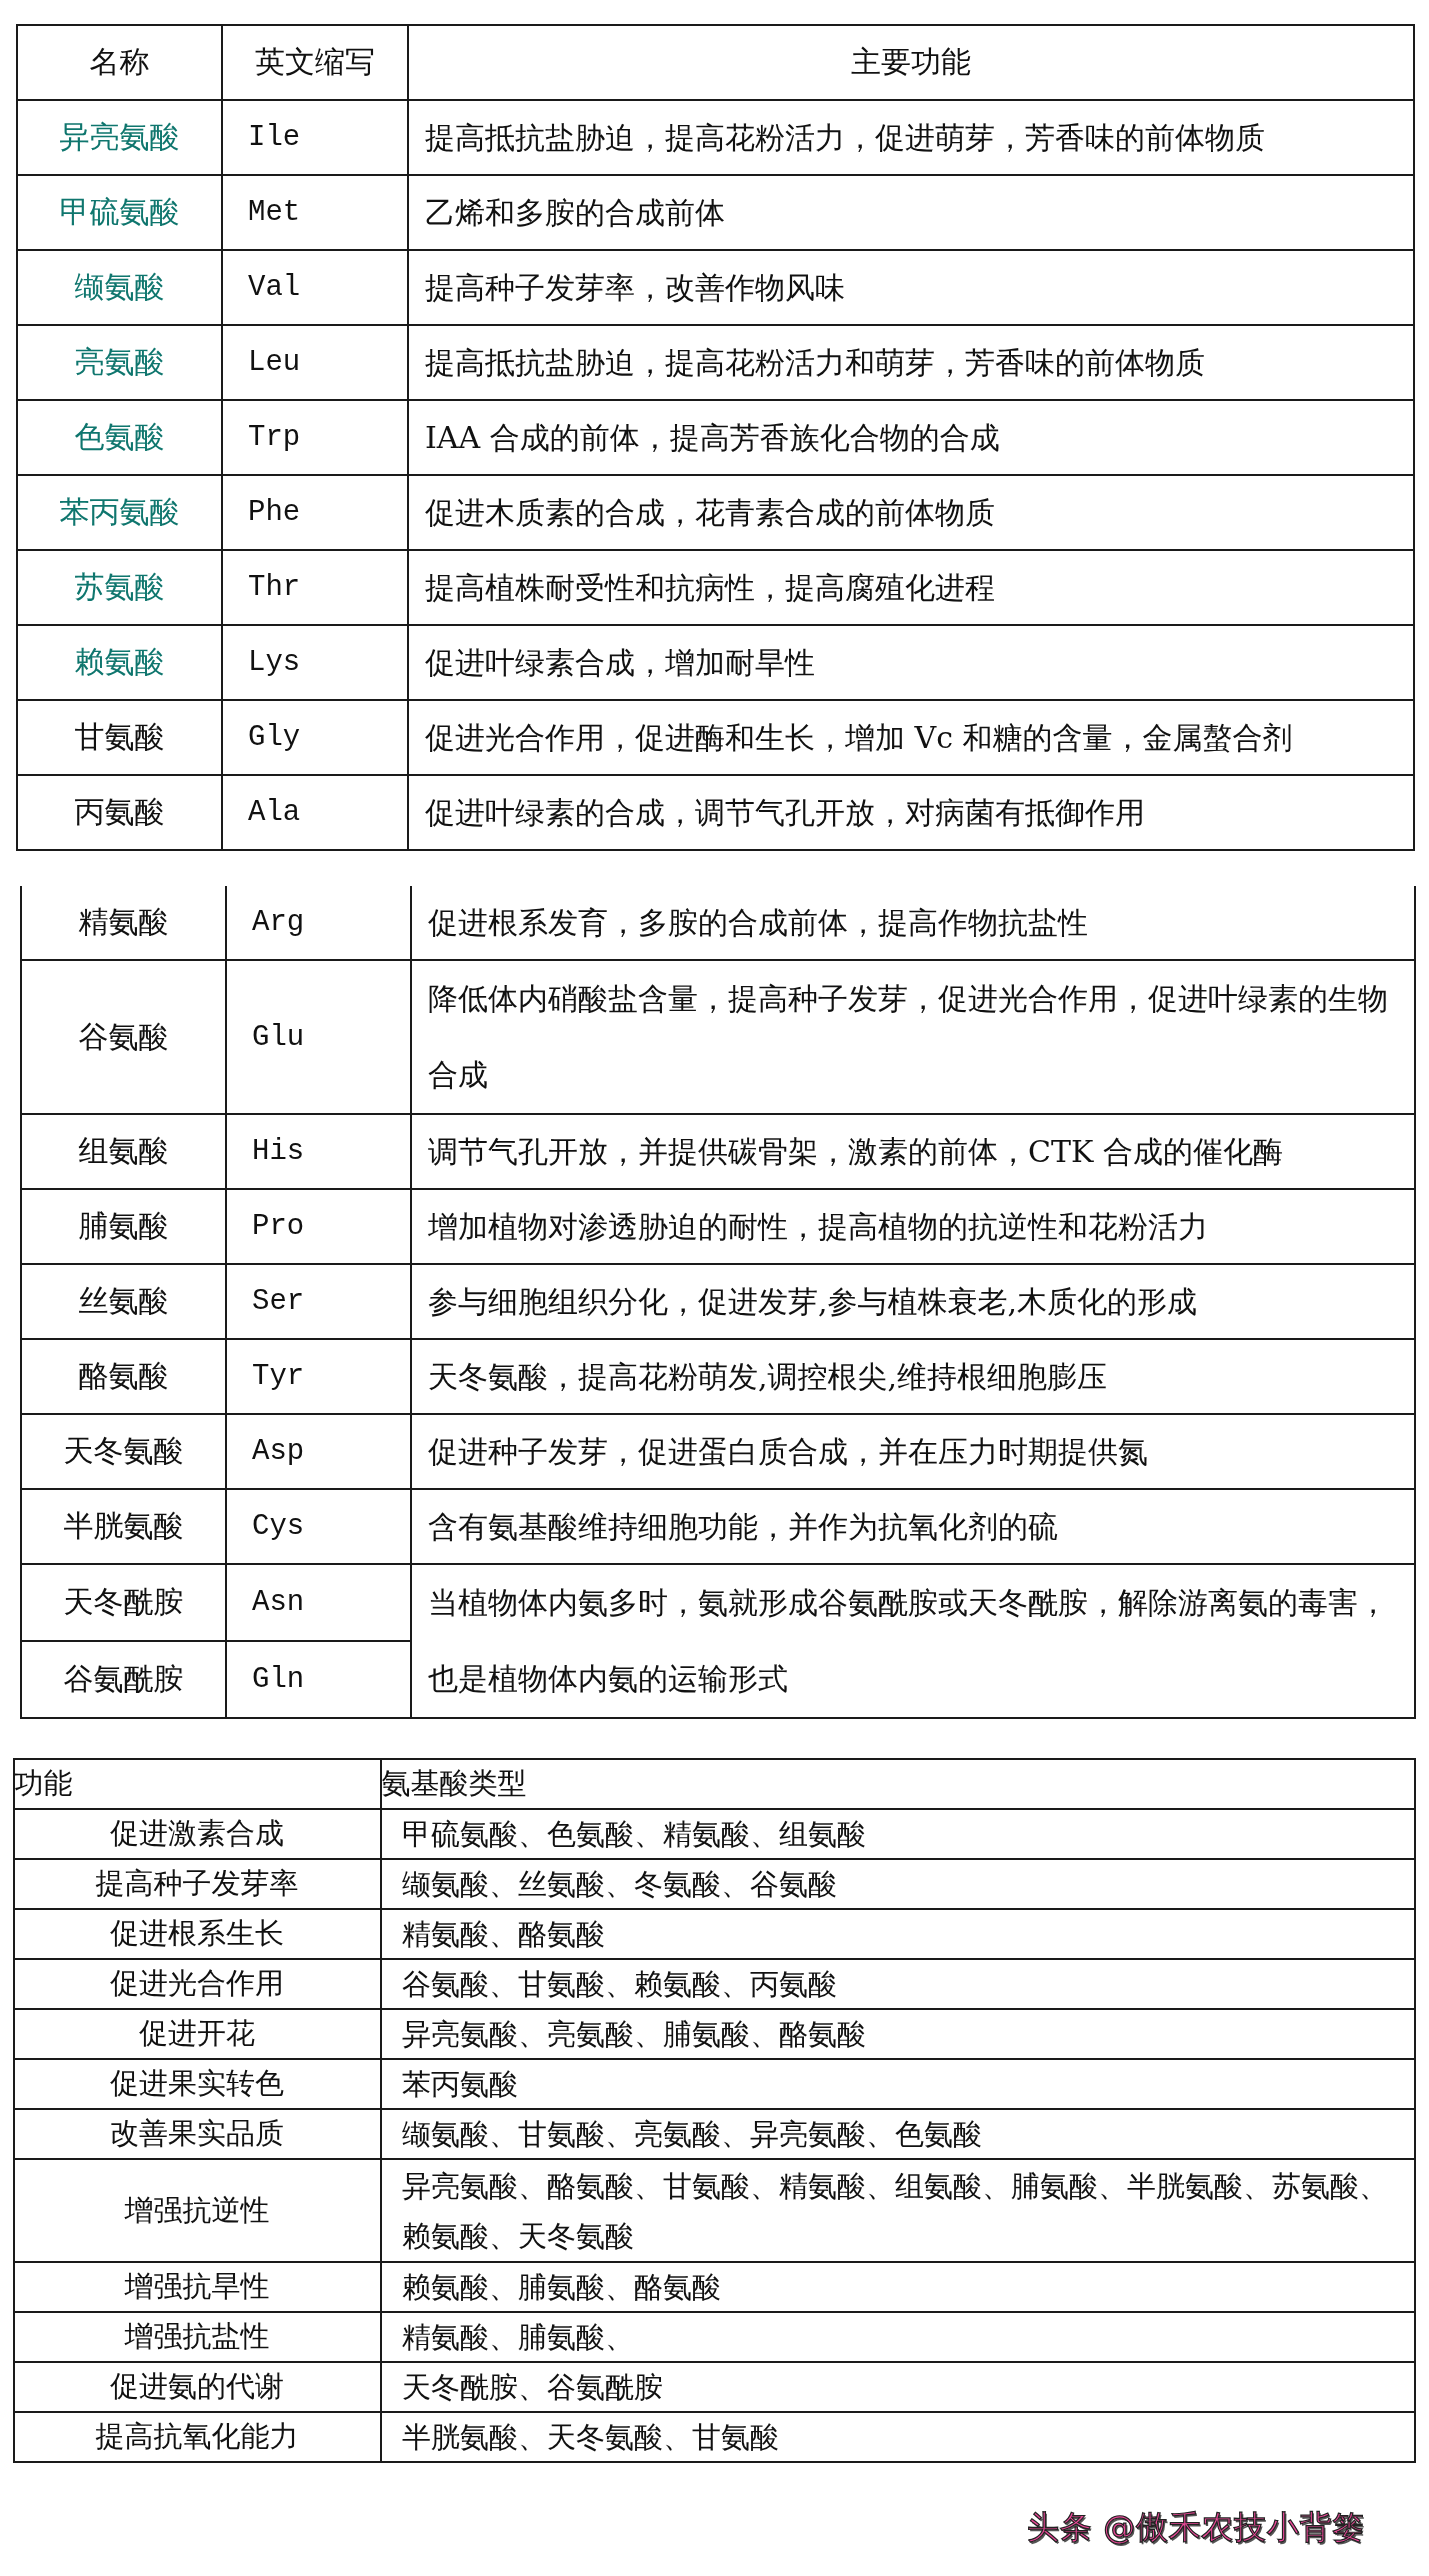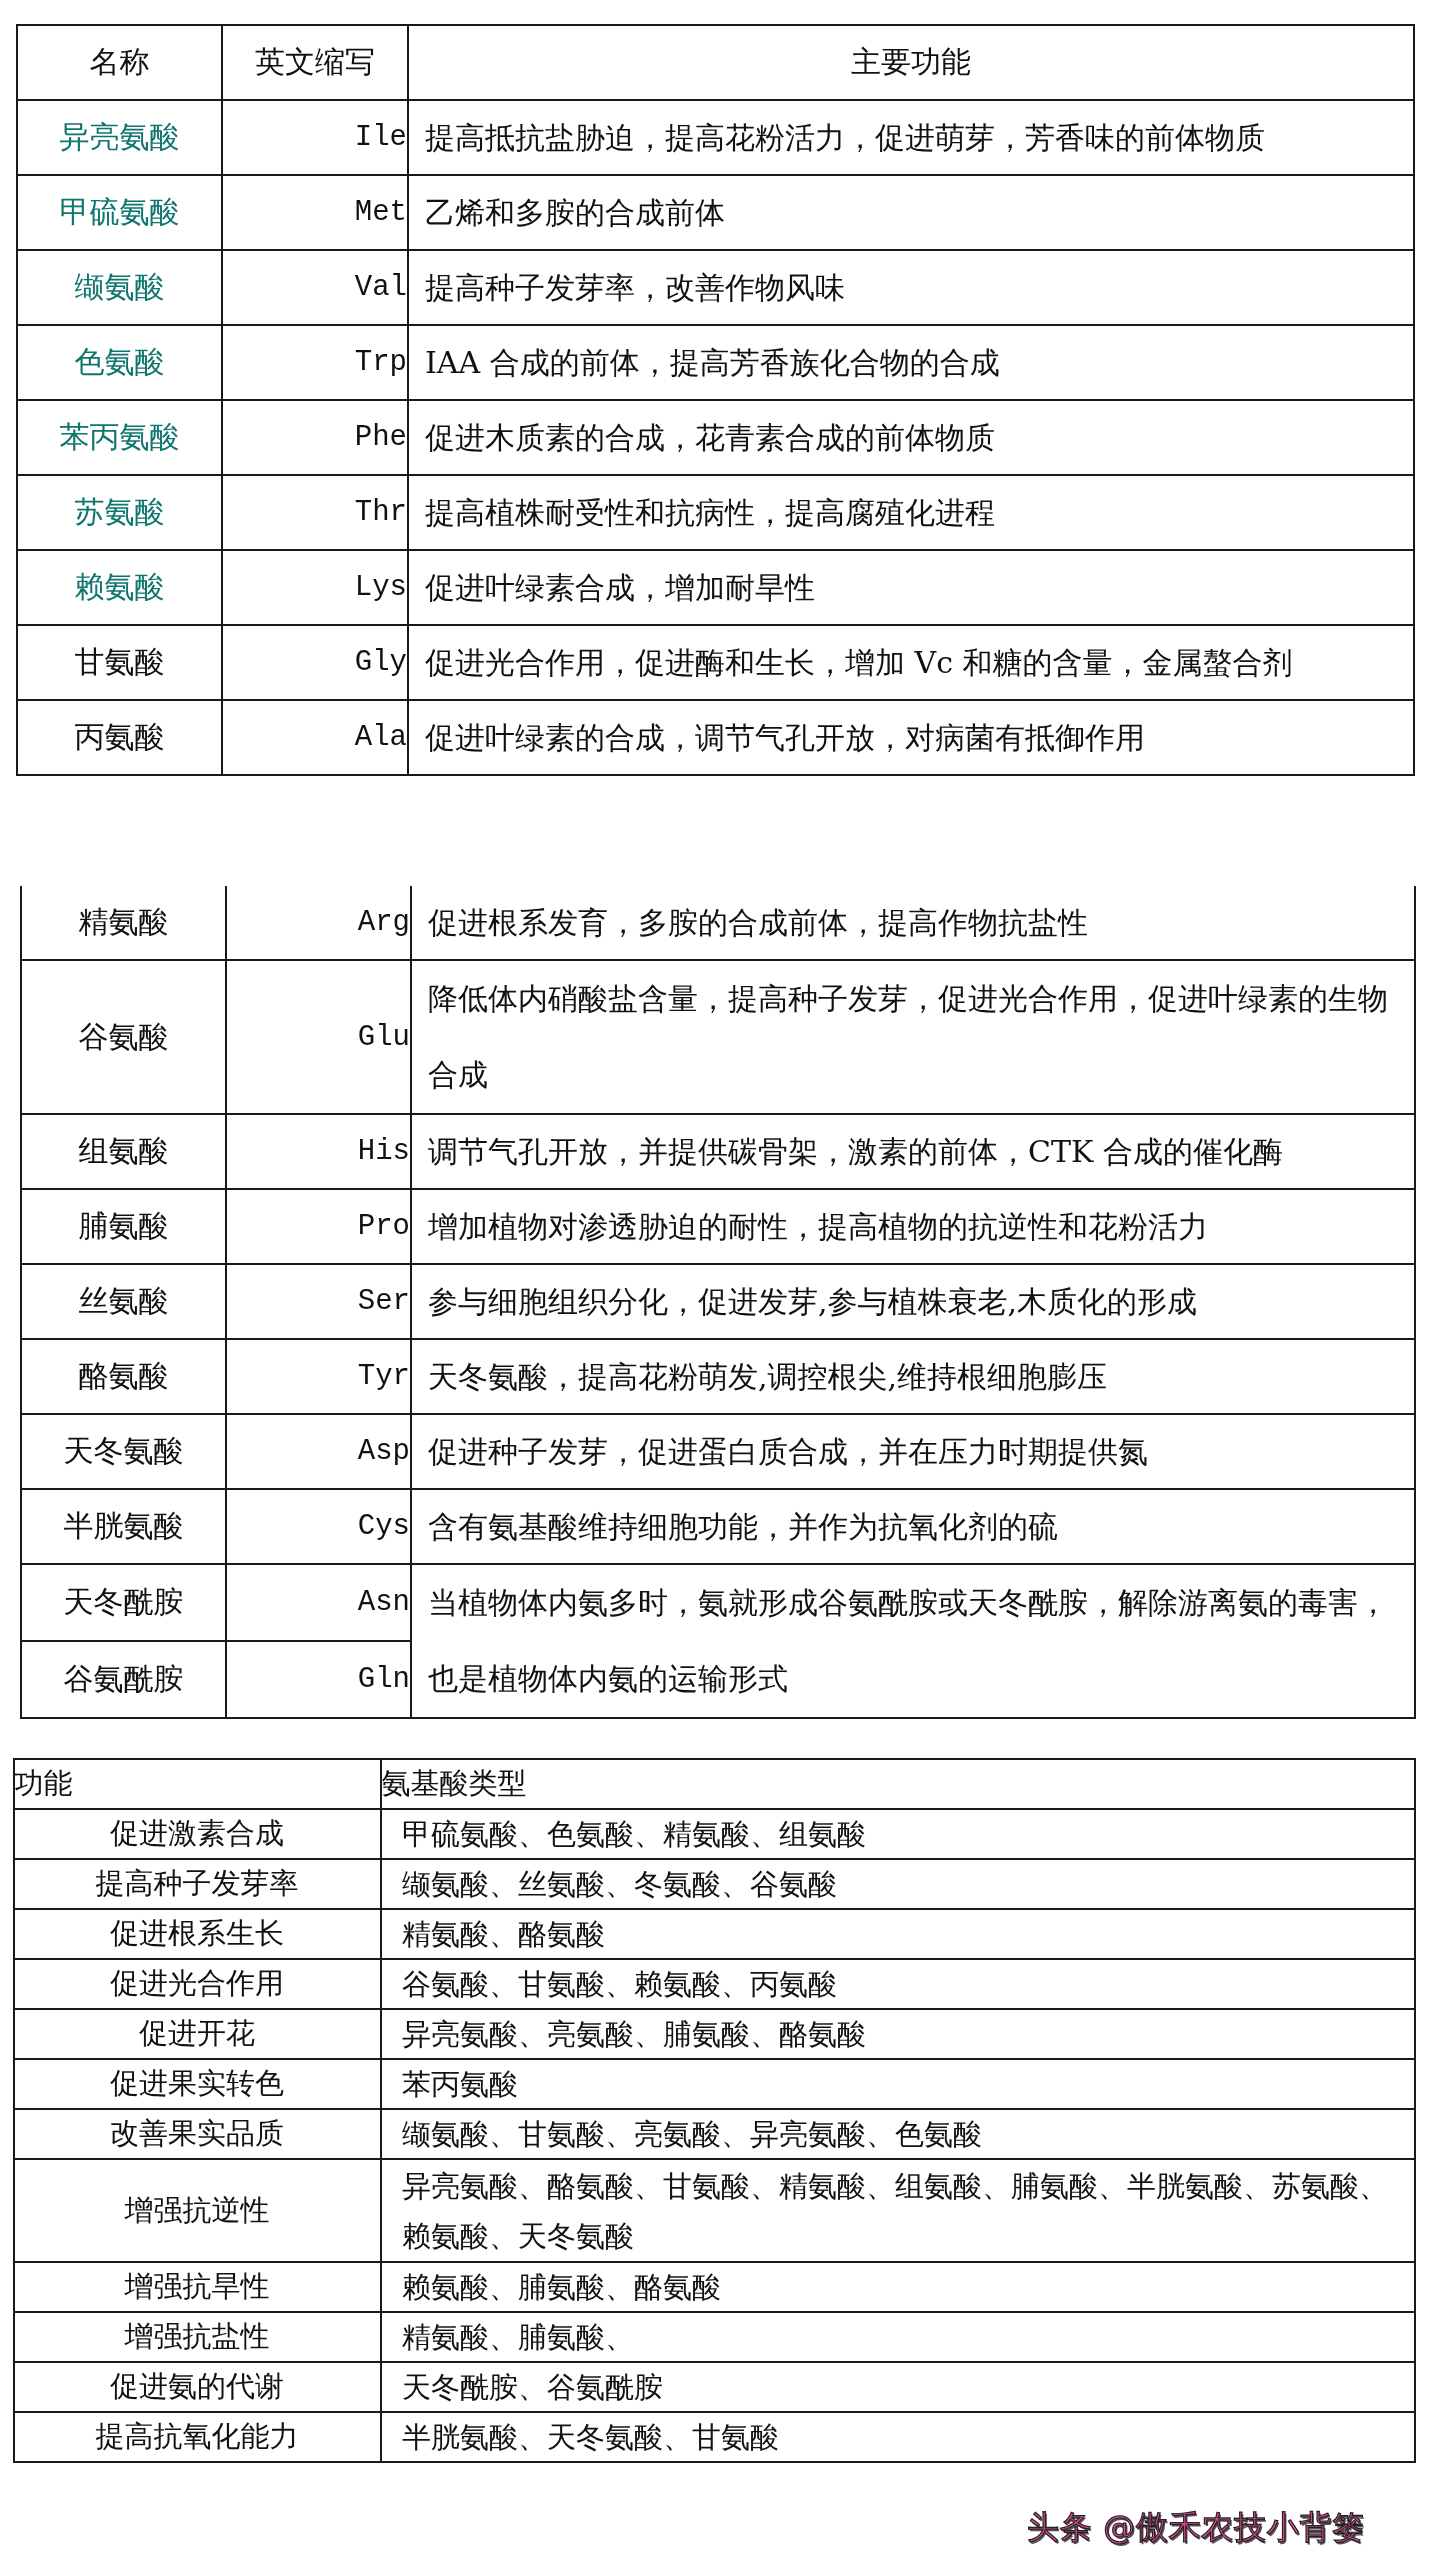--- a/index.html
+++ b/index.html
@@ -2,21 +2,21 @@
 <html style="font-size:11.7px"><head>
 <meta charset="utf-8">
 <style>
   html, body { margin: 0; padding: 0; background: #ffffff; }
   body { width: 1430px; height: 2576px; position: relative; overflow: hidden; }
   table { border-collapse: collapse; position: absolute; table-layout: fixed; background: #fff; }
   td, th { border: 2.9px solid #1a1a1a; padding: 0; color: #111; font-weight: normal; }
   .t1, .t2 { font-family: "DejaVu Serif", "Liberation Serif", serif; font-size: 30px; }
   .t1 td, .t2 td, .t1 th { height: 73px; }
   .c-name { text-align: center; }
-  .c-abbr { text-align: right; font-family: "Liberation Mono", "DejaVu Sans Mono", monospace; font-size: 29px; }
+  .c-abbr { text-align: left; font-family: "Liberation Mono", "DejaVu Sans Mono", monospace; font-size: 29px; padding-left: 25px; }
   .c-func { text-align: left; padding-left: 16px; padding-right: 4.4px; line-height: 1.2; }
   .t1 th { text-align: center; }
   .red { color: #0f766e; }
   .t2 { border-top: none; }
   .t2 tr:first-child td { border-top: none; }
   .t2 .glu td { height: 152px; }
   .t2 .glu .c-func { line-height: 76px; }
   .t2 .merged { line-height: 76px; vertical-align: middle; }
   .t3 { font-family: "DejaVu Sans", "Liberation Sans", sans-serif; font-size: 29px; }
   .t3 td, .t3 th { height: 48px; }
@@ -56,20 +56,25 @@
     <td class="c-name red">甲硫氨酸</td>
     <td class="c-abbr">Met</td>
     <td class="c-func">乙烯和多胺的合成前体</td>
   </tr>
   <tr>
     <td class="c-name red">缬氨酸</td>
     <td class="c-abbr">Val</td>
     <td class="c-func">提高种子发芽率，改善作物风味</td>
   </tr>
   <tr>
+    <td class="c-name red">亮氨酸</td>
+    <td class="c-abbr">Leu</td>
+    <td class="c-func">提高抵抗盐胁迫，提高花粉活力和萌芽，芳香味的前体物质</td>
+  </tr>
+  <tr>
     <td class="c-name red">色氨酸</td>
     <td class="c-abbr">Trp</td>
     <td class="c-func">IAA 合成的前体，提高芳香族化合物的合成</td>
   </tr>
   <tr>
     <td class="c-name red">苯丙氨酸</td>
     <td class="c-abbr">Phe</td>
     <td class="c-func">促进木质素的合成，花青素合成的前体物质</td>
   </tr>
   <tr>

